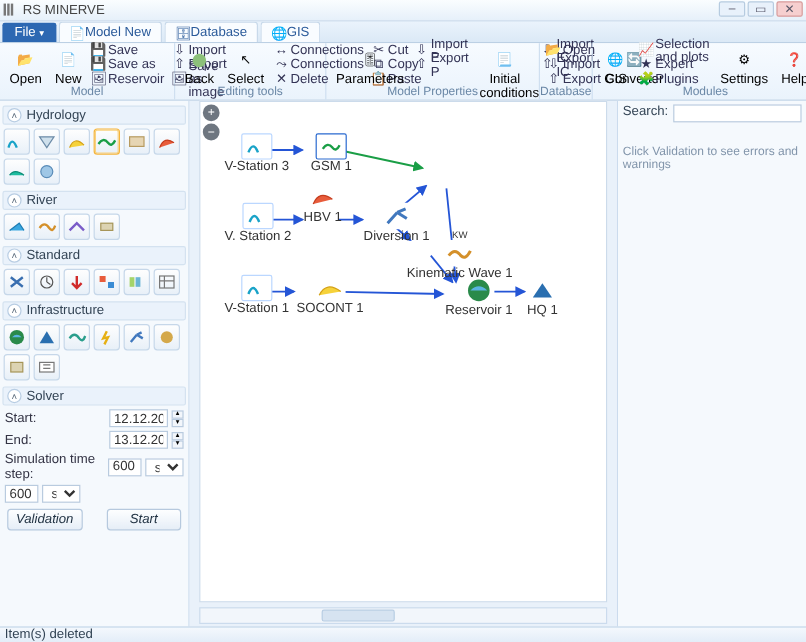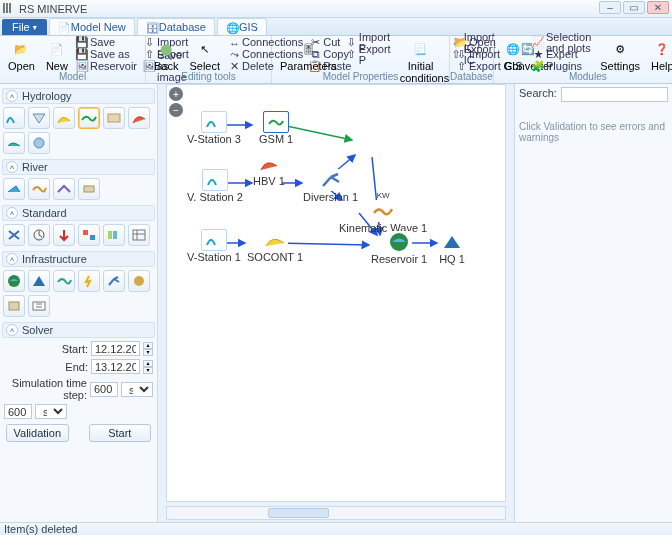--- a/index.html
+++ b/index.html
@@ -27,25 +27,25 @@
 .col { display:flex; flex-direction:column; gap:1px; }
 .main { position:absolute; top:84px; bottom:13px; left:0; right:0; display:flex; }
 .leftpanel { width:158px; background:#f5f9fd; border-right:1px solid #cbdbed; overflow:hidden; padding:2px;}
 .section-head { display:flex; align-items:center; gap:4px; background:#eaf2fb; border:1px solid #d4e2f0; border-radius:2px; padding:1px 3px; color:#345; margin-top:2px;}
 .section-head .expander{ width:12px;height:12px; border:1px solid #b8cde3; border-radius:7px; display:flex; align-items:center; justify-content:center; font-size:8px; background:#fff; color:#567;}
 .palette { display:flex; flex-wrap:wrap; gap:3px; padding:3px 1px;}
 .pal-btn { width:22px; height:22px; border:1px solid #c6d7e9; background:linear-gradient(#fefefe,#e8f0f8); border-radius:3px; display:flex; align-items:center; justify-content:center;}
 .pal-btn.sel { border-color:#f5b43a; box-shadow:0 0 0 1px #f9d27e inset;}
 .formgrid{ padding:3px 2px; }
 .formrow{ display:flex; align-items:center; gap:3px; margin-bottom:3px;}
-.formlbl{ width:84px; color:#334;text-align:right;}
+.formlbl{ width:84px; color:#334;}
 .inp{ border:1px solid #b9cbdf; background:#fff; height:15px; padding:0 3px; color:#333; flex:1; min-width:0;}
 .spn{ width:10px; display:flex; flex-direction:column;}
 .spn div{height:7px; border:1px solid #b9cbdf; background:#f2f6fb; font-size:6px; text-align:center; line-height:5px;}
-.btnrow{ display:flex; gap:20px; padding:2px;}
+.btnrow{ display:flex; gap:20px; padding:2px;font-style:italic;}
 .btn{ flex:1; border:1px solid #b6c9de; background:linear-gradient(#fdfeff,#e6eef7); border-radius:3px; text-align:center; padding:2px 0; color:#234;}
 .canvas-wrap{ flex:1; position:relative; background:#e9f1fa;}
 .canvas { position:absolute; left:8px; right:8px; top:0; bottom:20px; background:#fff; border:1px solid #ccdbeb;}
 .zoomctl{ position:absolute; left:2px; top:2px; display:flex; flex-direction:column; gap:2px;}
 .zoomctl div{ width:14px;height:14px;border-radius:8px;background:#6e7680;color:#fff;display:flex;align-items:center;justify-content:center;font-size:10px;}
 .node { position:absolute; display:flex; flex-direction:column; align-items:center; font-size:9px; color:#333;}
 .nodebox{ width:26px; height:22px; border:1px solid #bbd7ff; border-radius:2px; display:flex; align-items:center; justify-content:center; background:#fff;}
 .nodebox.sel{ border-color:#2a6ad0;}
 svg.links{ position:absolute; left:0; top:0; width:100%; height:100%; pointer-events:none;}
 .hscroll{ position:absolute; left:8px; right:8px; bottom:2px; height:14px; border:1px solid #cbdbed; background:#f2f6fb;}

